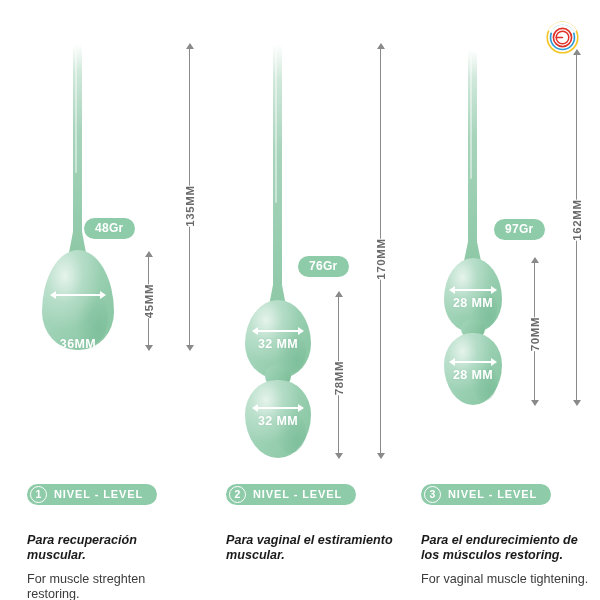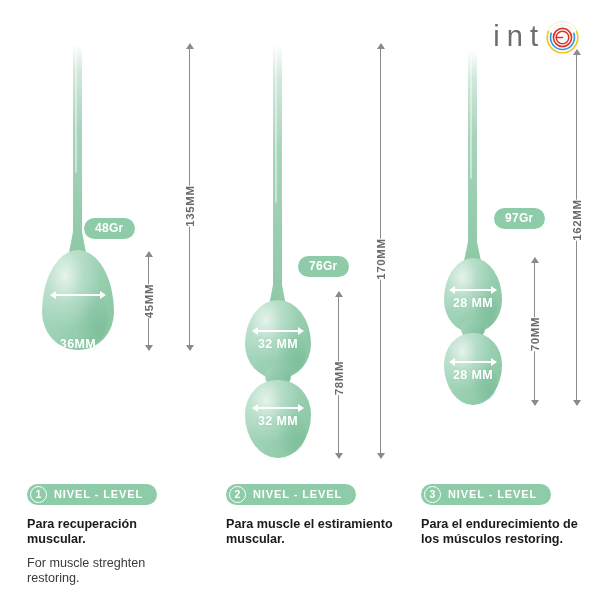--- a/index.html
+++ b/index.html
@@ -237,42 +237,42 @@
     box-sizing: border-box;
   }
   .level-text {
     color: #ffffff;
     font-size: 11px;
     font-weight: 700;
     letter-spacing: 0.9px;
     line-height: 1;
   }
   .desc-es {
-    margin-top: 12px;
+    margin-top: 28px;
     color: #1b1b1b;
     font-size: 12.6px;
     font-weight: 700;
     line-height: 1.22;
     max-width: 172px;
+    font-style: italic;
   }
   .desc-en {
     margin-top: 8px;
     color: #3b3b3b;
     font-size: 12.6px;
     font-weight: 400;
     line-height: 1.25;
     max-width: 172px;
   }
 </style>
 </head>
 <body>
 
 <div class="logo">
   <span class="logo-text">
-    <span>int</span>
     <span class="logo-mark">
       <svg viewBox="0 0 40 40" width="33" height="33" aria-hidden="true">
         <g fill="none" stroke-linecap="round">
           <circle cx="20" cy="20" r="18.5" stroke="#f4c524" stroke-width="2"></circle>
           <path d="M4.2 11 A18.5 18.5 0 0 1 35.8 11" stroke="#ffffff" stroke-width="2.6"></path>
           <circle cx="20" cy="20" r="14.5" stroke="#2b9bd6" stroke-width="2"></circle>
           <path d="M7.3 13.2 A14.5 14.5 0 0 1 32.7 13.2" stroke="#ffffff" stroke-width="2.6"></path>
           <circle cx="20" cy="20" r="11" stroke="#e03127" stroke-width="2"></circle>
           <circle cx="20" cy="20" r="7.6" stroke="#e03127" stroke-width="1.8"></circle>
           <path d="M12.4 20 h7.6" stroke="#e03127" stroke-width="1.8"></path>
@@ -373,21 +373,21 @@
           <span class="cap cap-bottom"></span>
         <span class="vdim-label" style="top:52%;">170MM</span>
       </div>
     </div>
 
     <div class="footer-block" style="left:21px;">
       <div class="level-badge">
         <span class="level-num">2</span>
         <span class="level-text">NIVEL - LEVEL</span>
       </div>
-      <div class="desc-es">Para muscle el estiramiento muscular.</div>
+      <div class="desc-es">Para vaginal el estiramiento muscular.</div>
     </div>
   </div>
 
   <div class="col col-3">
 
     <div class="product">
       <div class="stem" style="left:68px; top:50px; height:205px;"></div>
       <div class="stem-flare" style="left:63px; top:242px; width:19px; height:24px;
                   clip-path: polygon(26% 0, 74% 0, 100% 100%, 0% 100%);
                   background: linear-gradient(to bottom,#93cbaa,#8cc7a4);"></div>
@@ -407,37 +407,38 @@
 
       <div class="wdim" style="left:49px; top:357px; width:48px;">
         <div class="wdim-arrow">
           <span class="ah ah-l"></span>
             <span class="bar"></span>
             <span class="ah ah-r"></span>
         </div>
         <div class="wdim-label">28 MM</div>
       </div>
 
-      <div class="weight-pill" style="left:94px; top:208px;">97Gr</div>
+      <div class="weight-pill" style="left:94px; top:219px;">97Gr</div>
 
       <div class="vdim" style="left:134px; top:258px; height:147px;">
         <span class="cap cap-top"></span>
           <span class="cap cap-bottom"></span>
         <span class="vdim-label" style="top:52%;">70MM</span>
       </div>
 
       <div class="vdim" style="left:176px; top:50px; height:355px;">
         <span class="cap cap-top"></span>
           <span class="cap cap-bottom"></span>
         <span class="vdim-label" style="top:48%;">162MM</span>
       </div>
     </div>
 
     <div class="footer-block" style="left:21px;">
       <div class="level-badge">
         <span class="level-num">3</span>
         <span class="level-text">NIVEL - LEVEL</span>
       </div>
       <div class="desc-es" style="max-width:178px;">Para el endurecimiento de los músculos restoring.</div>
+      <div class="desc-en" style="max-width:178px;">For vaginal muscle tightening.</div>
     </div>
   </div>
 
 </div>
 
 </body></html>

